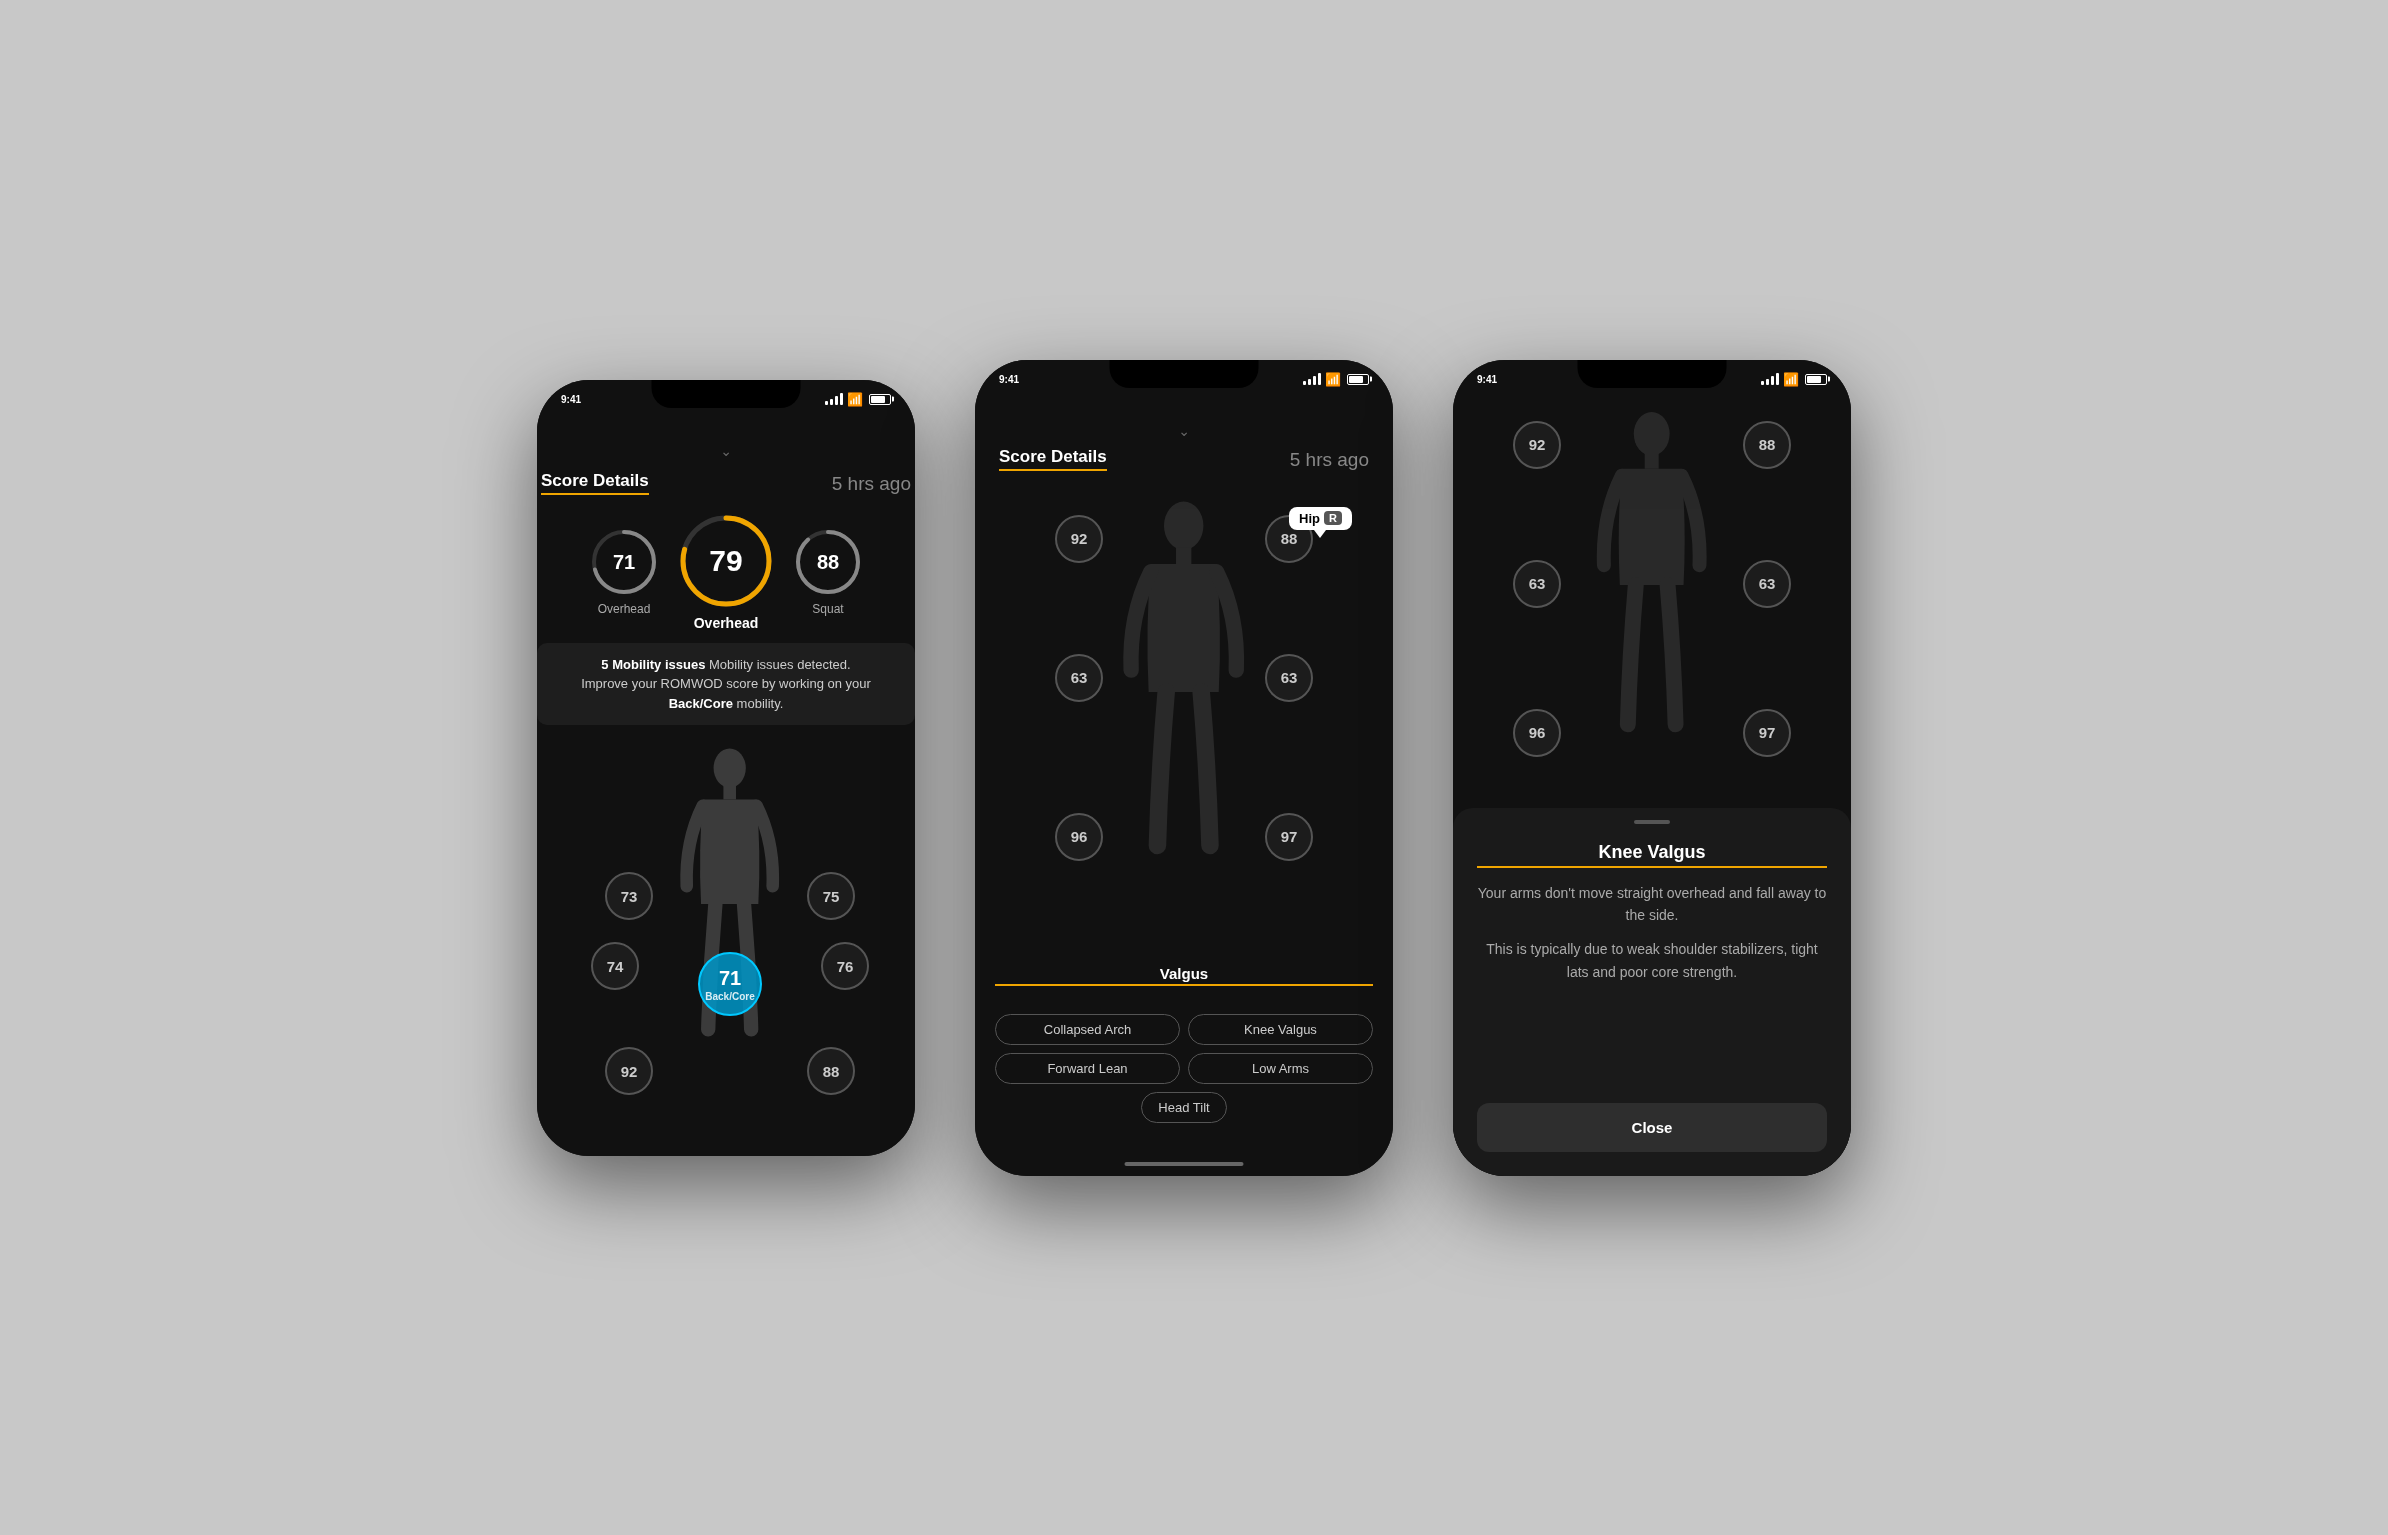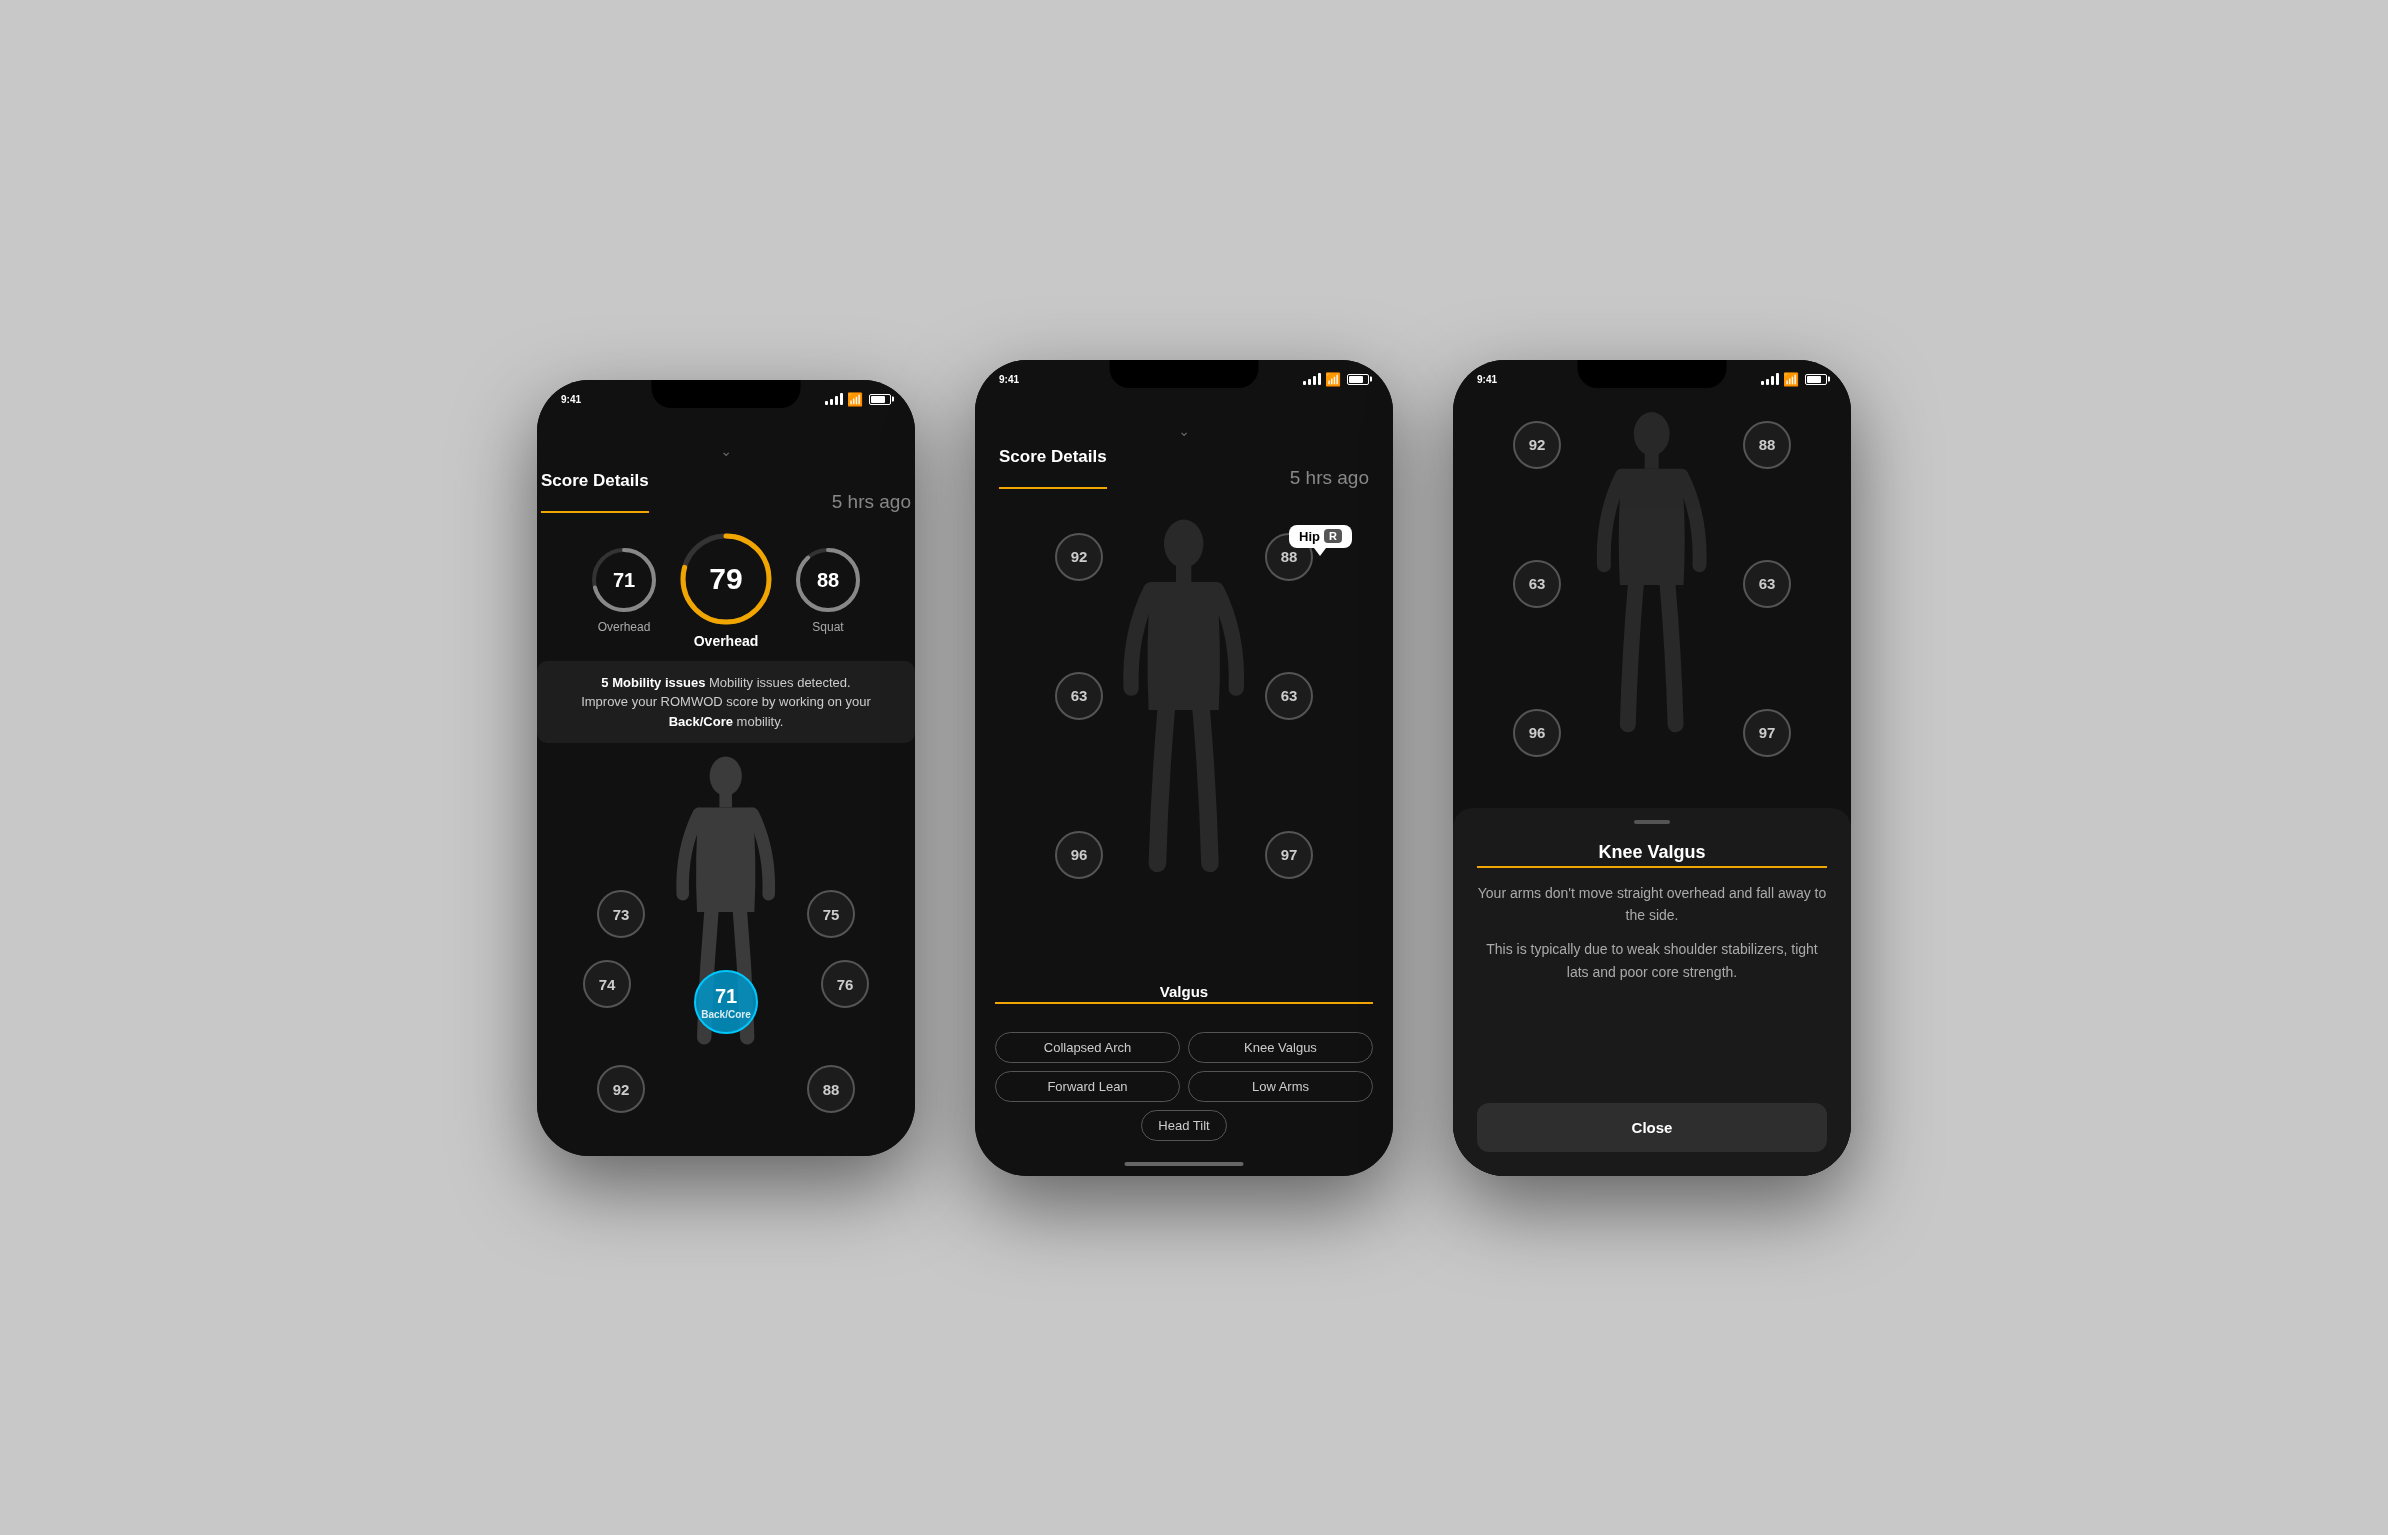--- a/index.html
+++ b/index.html
@@ -124,21 +124,21 @@
       display: flex;
       justify-content: space-between;
       align-items: flex-end;
       padding: 8px 4px 4px;
     }
     .score-header-title {
       font-size: 17px;
       font-weight: 700;
       color: #fff;
       border-bottom: 2px solid #f0a500;
-      padding-bottom: 20px;
+      padding-bottom: 2px;
     }
     .score-header-time {
       font-size: 19px;
       color: #888;
     }
 
     
     .scores-row {
       display: flex;
       justify-content: center;
@@ -222,21 +222,23 @@
       font-weight: 700;
       color: #fff;
     }
 
     
     .body-figure {
       position: relative;
       height: 378px;
       margin-top: 8px;
       display: flex;
+      align-items: center;
       justify-content: center;
+      margin-left: 8px;
     }
 
     .body-svg {
       height: 358px;
       opacity: 0.5;
     }
 
     
     .body-bubble {
       position: absolute;

